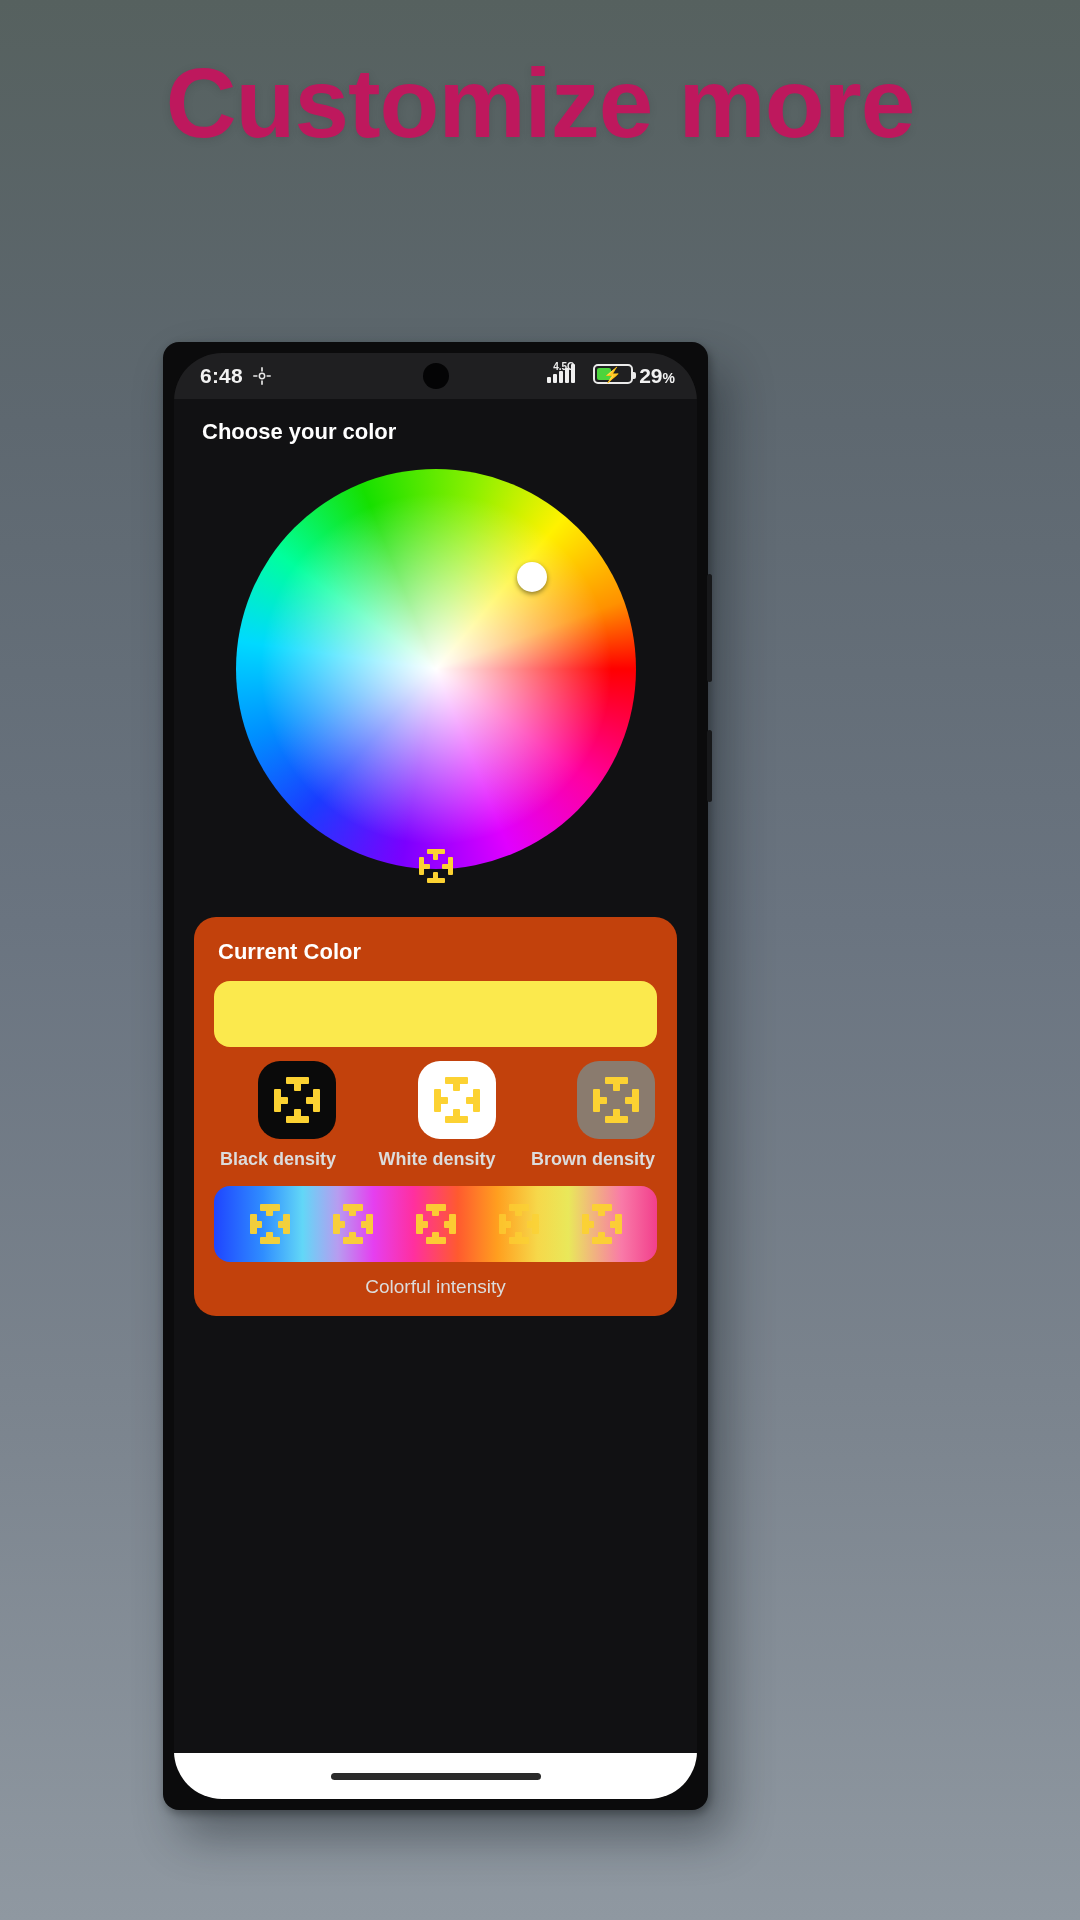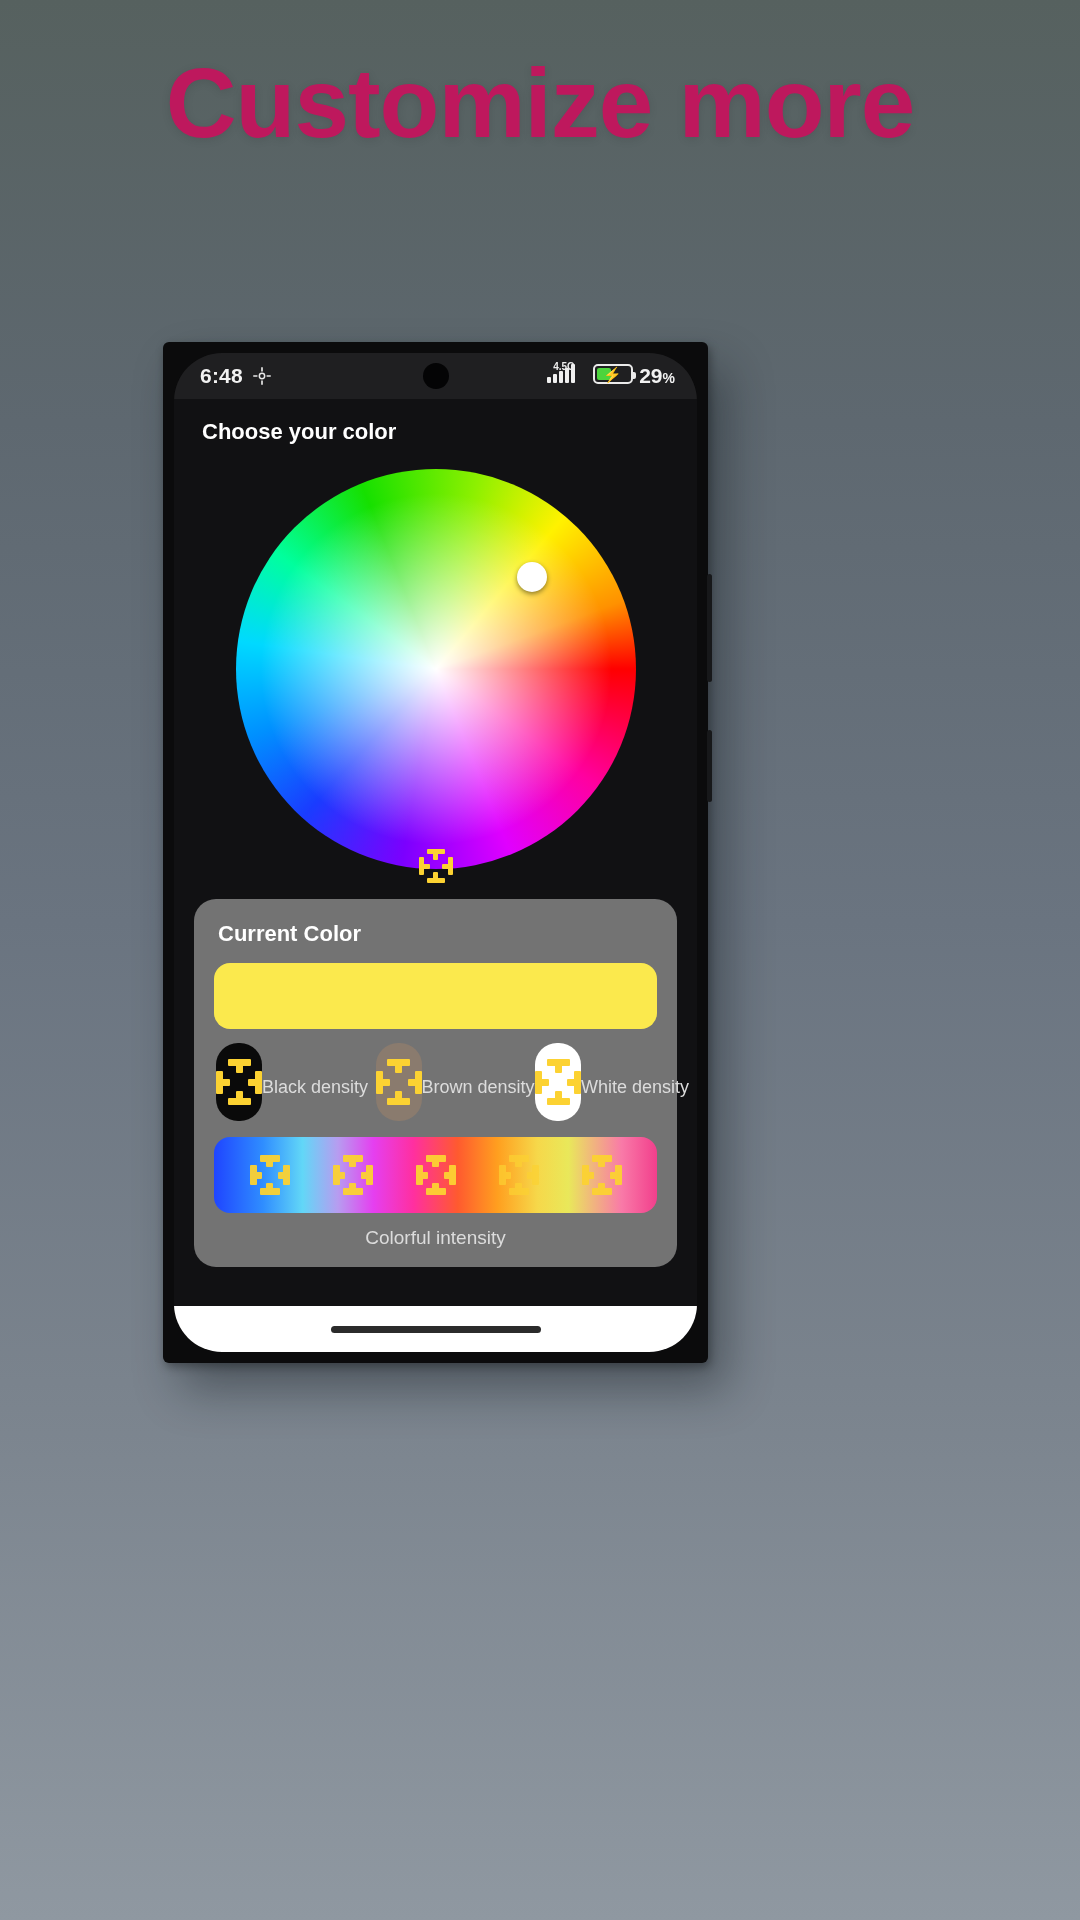--- a/index.html
+++ b/index.html
@@ -15,23 +15,23 @@
     position:absolute; top:42px; left:0; width:1080px;
     text-align:center; color:#be185d;
     font-size:98px; font-weight:bold; line-height:1.25;
     letter-spacing:-1px;
     text-shadow:0 2px 10px rgba(0,0,0,0.10);
   }
 
   
   #phone-frame {
     position:absolute; left:163px; top:342px;
-    width:545px; height:1021px;
+    width:545px; height:1468px;
     background:#0b0b0c;
-    border-radius:6px;
+    border-radius:16px;
     box-shadow: 18px 26px 46px rgba(20,26,30,0.42),
                 2px 4px 10px rgba(0,0,0,0.35);
     padding:11px;
   }
   
   .side-btn { position:absolute; right:-4px; width:5px; background:#17181a; border-radius:3px; }
   #side-btn-volume { top:232px; height:108px; }
   #side-btn-power  { top:388px; height:72px; }
 
   #phone-screen {
@@ -98,27 +98,27 @@
   }
   #wheel-crosshair-overlay { position:absolute; left:50%; bottom:-14px; transform:translateX(-50%); }
 
   
   .xh { position:relative; display:block; }
   .xh i { position:absolute; background:var(--xc,#fcd232); display:block; }
   .xh .stem { width:var(--t); border-radius:1px; }
   .xh .cap  { height:var(--t); border-radius:1px; }
 
   
-  #bottom-card { background:#737373; border-radius:22px; margin-top:6px; padding:22px 20px 18px; }
+  #bottom-card { background:#c2410c; border-radius:22px; margin-top:24px; padding:22px 20px 18px; }
   #current-color-label { color:#ffffff; font-size:22px; font-weight:bold; margin-left:4px; }
   #current-color-swatch { height:66px; border-radius:16px; margin-top:16px; }
 
   #crosshair-label { color:#ffffff; font-size:22px; font-weight:bold; margin:22px 0 0 4px; }
   #crosshair-options { display:flex; justify-content:space-between; margin-top:14px; padding:0 2px; }
-  .xh-option { width:120px; display:flex; flex-direction:row; align-items:center; cursor:pointer; }
+  .xh-option { width:120px; display:flex; flex-direction:column; align-items:flex-end; cursor:pointer;font-weight:bold; }
   .xh-tile { width:78px; height:78px; border-radius:22px; position:relative;
              display:flex; align-items:center; justify-content:center; }
   .xh-caption { color:#dcdcdc; font-size:18px; margin-top:10px; white-space:nowrap; }
 
   #intensity-bar {
     height:76px; border-radius:16px; margin-top:16px;
     display:flex; align-items:center; justify-content:space-around; padding:0 14px;
     background:linear-gradient(90deg,#1f45ff 0%,#2f8dff 11%,#62d7f7 20%,#b79cf0 28%,
       #e53ff0 36%, #ff2fa0 45%, #ff5a2f 55%, #ff9f1f 64%, #f6d84a 73%,
       #e9e85a 80%, #f97aa8 92%, #f23f8c 100%);
@@ -209,49 +209,49 @@
     <i style="position:absolute;background:#FCD232;border-radius:1px;left:11.5px;top:39px;width:23px;height:7px"></i>
     <i style="position:absolute;background:#FCD232;border-radius:1px;left:0px;top:19.5px;width:14px;height:7px"></i>
     <i style="position:absolute;background:#FCD232;border-radius:1px;left:0px;top:11.5px;width:7px;height:23px"></i>
     <i style="position:absolute;background:#FCD232;border-radius:1px;left:32px;top:19.5px;width:14px;height:7px"></i>
     <i style="position:absolute;background:#FCD232;border-radius:1px;left:39px;top:11.5px;width:7px;height:23px"></i>
   </span>
               </div>
             <div class="xh-caption">Black density</div>
           </div>
           <div class="xh-option">
+            <div class="xh-tile" style="background: rgb(255, 255, 255);">
+                <span style="position:relative;display:block;width:46px;height:46px;opacity:1">
+    <i style="position:absolute;background:#FCD232;border-radius:1px;left:19.5px;top:0px;width:7px;height:14px"></i>
+    <i style="position:absolute;background:#FCD232;border-radius:1px;left:11.5px;top:0px;width:23px;height:7px"></i>
+    <i style="position:absolute;background:#FCD232;border-radius:1px;left:19.5px;top:32px;width:7px;height:14px"></i>
+    <i style="position:absolute;background:#FCD232;border-radius:1px;left:11.5px;top:39px;width:23px;height:7px"></i>
+    <i style="position:absolute;background:#FCD232;border-radius:1px;left:0px;top:19.5px;width:14px;height:7px"></i>
+    <i style="position:absolute;background:#FCD232;border-radius:1px;left:0px;top:11.5px;width:7px;height:23px"></i>
+    <i style="position:absolute;background:#FCD232;border-radius:1px;left:32px;top:19.5px;width:14px;height:7px"></i>
+    <i style="position:absolute;background:#FCD232;border-radius:1px;left:39px;top:11.5px;width:7px;height:23px"></i>
+  </span>
+              </div>
+            <div class="xh-caption">White density</div>
+          </div>
+          <div class="xh-option">
             <div class="xh-tile" style="background: rgb(138, 123, 110);">
                 <span style="position:relative;display:block;width:46px;height:46px;opacity:1">
     <i style="position:absolute;background:#FCD232;border-radius:1px;left:19.5px;top:0px;width:7px;height:14px"></i>
     <i style="position:absolute;background:#FCD232;border-radius:1px;left:11.5px;top:0px;width:23px;height:7px"></i>
     <i style="position:absolute;background:#FCD232;border-radius:1px;left:19.5px;top:32px;width:7px;height:14px"></i>
     <i style="position:absolute;background:#FCD232;border-radius:1px;left:11.5px;top:39px;width:23px;height:7px"></i>
     <i style="position:absolute;background:#FCD232;border-radius:1px;left:0px;top:19.5px;width:14px;height:7px"></i>
     <i style="position:absolute;background:#FCD232;border-radius:1px;left:0px;top:11.5px;width:7px;height:23px"></i>
     <i style="position:absolute;background:#FCD232;border-radius:1px;left:32px;top:19.5px;width:14px;height:7px"></i>
     <i style="position:absolute;background:#FCD232;border-radius:1px;left:39px;top:11.5px;width:7px;height:23px"></i>
   </span>
               </div>
             <div class="xh-caption">Brown density</div>
           </div>
-          <div class="xh-option">
-            <div class="xh-tile" style="background: rgb(255, 255, 255);">
-                <span style="position:relative;display:block;width:46px;height:46px;opacity:1">
-    <i style="position:absolute;background:#FCD232;border-radius:1px;left:19.5px;top:0px;width:7px;height:14px"></i>
-    <i style="position:absolute;background:#FCD232;border-radius:1px;left:11.5px;top:0px;width:23px;height:7px"></i>
-    <i style="position:absolute;background:#FCD232;border-radius:1px;left:19.5px;top:32px;width:7px;height:14px"></i>
-    <i style="position:absolute;background:#FCD232;border-radius:1px;left:11.5px;top:39px;width:23px;height:7px"></i>
-    <i style="position:absolute;background:#FCD232;border-radius:1px;left:0px;top:19.5px;width:14px;height:7px"></i>
-    <i style="position:absolute;background:#FCD232;border-radius:1px;left:0px;top:11.5px;width:7px;height:23px"></i>
-    <i style="position:absolute;background:#FCD232;border-radius:1px;left:32px;top:19.5px;width:14px;height:7px"></i>
-    <i style="position:absolute;background:#FCD232;border-radius:1px;left:39px;top:11.5px;width:7px;height:23px"></i>
-  </span>
-              </div>
-            <div class="xh-caption">White density</div>
-          </div>
         </div>
 
         <div id="intensity-bar">
             <span>
               <span style="position:relative;display:block;width:40px;height:40px;opacity:0.95">
     <i style="position:absolute;background:#FCD232;border-radius:1px;left:16.5px;top:0px;width:7px;height:12px"></i>
     <i style="position:absolute;background:#FCD232;border-radius:1px;left:10px;top:0px;width:20px;height:7px"></i>
     <i style="position:absolute;background:#FCD232;border-radius:1px;left:16.5px;top:28px;width:7px;height:12px"></i>
     <i style="position:absolute;background:#FCD232;border-radius:1px;left:10px;top:33px;width:20px;height:7px"></i>
     <i style="position:absolute;background:#FCD232;border-radius:1px;left:0px;top:16.5px;width:12px;height:7px"></i>

